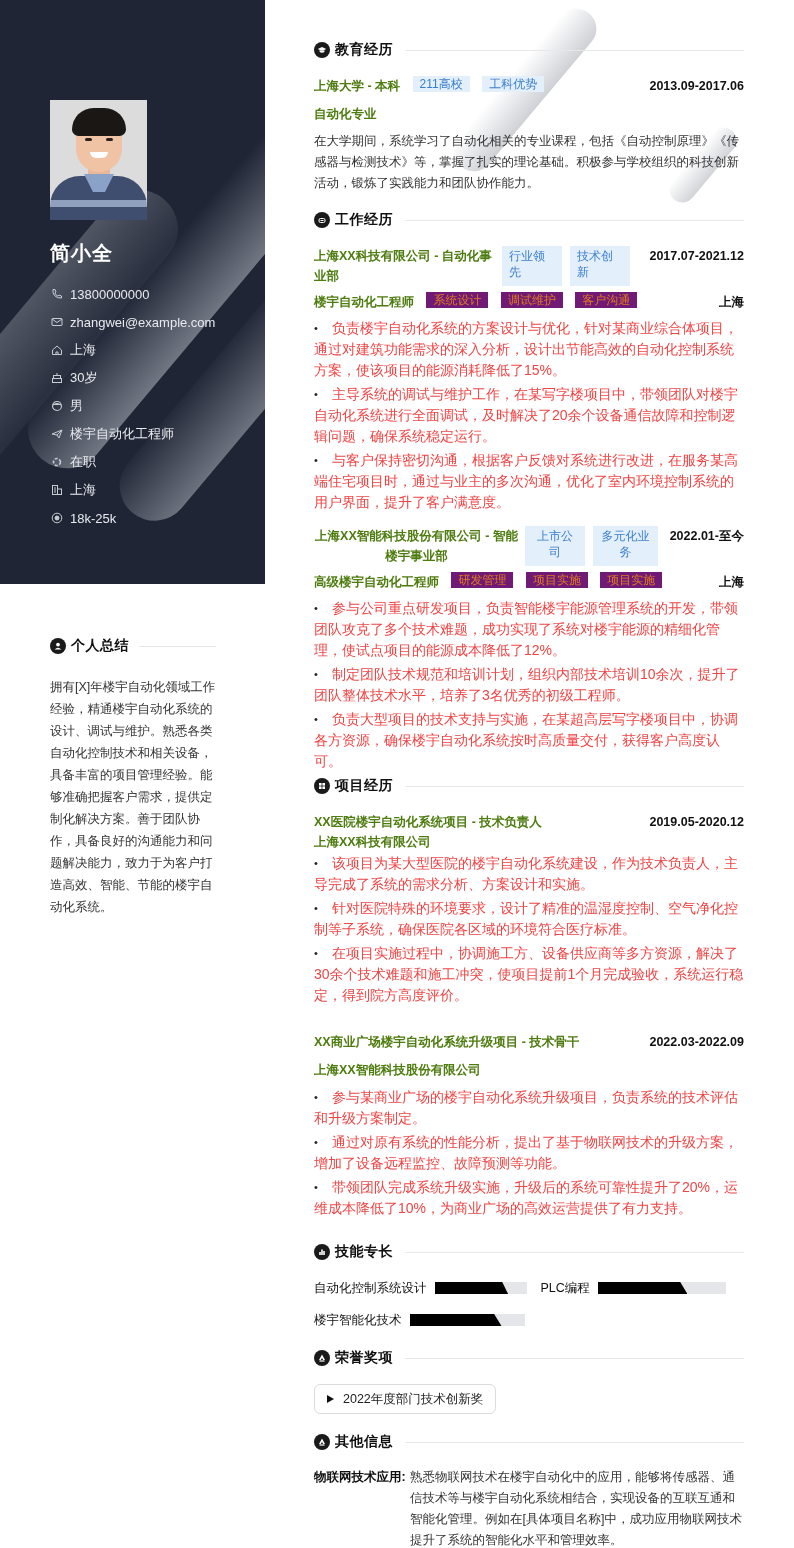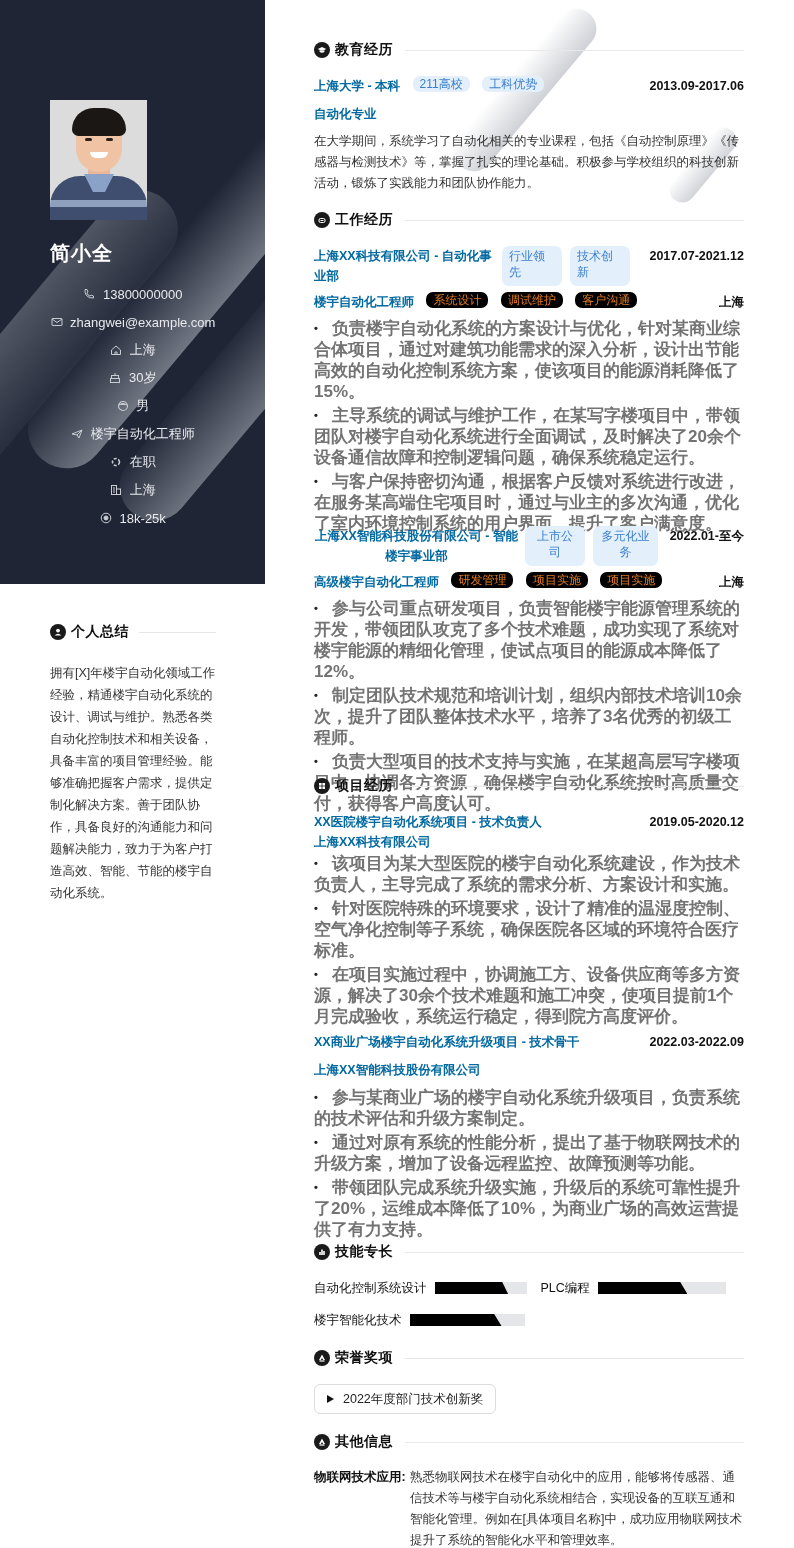--- a/index.html
+++ b/index.html
@@ -21,55 +21,55 @@
   .photo .shirt { position:absolute; left:0; right:0; bottom:0; height: 44px; background: linear-gradient(180deg,#3f4d6e 0%, #3f4d6e 55%, #8fa0bf 55%, #8fa0bf 70%, #3f4d6e 70%); border-radius: 30px 30px 0 0; }
   .photo .collar { position:absolute; left:34px; top:74px; width:30px; height:18px; background:#8aa2c7; clip-path: polygon(0 0,100% 0,70% 100%,30% 100%); }
   .photo .neck { position:absolute; left:38px; top:64px; width:22px; height:16px; background:#e8b899; }
   .photo .face { position:absolute; left:26px; top:18px; width:46px; height:54px; background:#efc3a4; border-radius: 22px 22px 24px 24px; }
   .photo .hair { position:absolute; left:22px; top:8px; width:54px; height:28px; background:#1b1714; border-radius: 26px 26px 8px 8px; }
   .photo .smile { position:absolute; left:40px; top:52px; width:18px; height:6px; background:#fff; border-radius: 0 0 9px 9px; }
   .photo .eye { position:absolute; top:38px; width:7px; height:3px; background:#2a201b; border-radius:2px; }
 
   .name { position: absolute; left: 50px; top: 240px; font-size: 20px; font-weight: bold; color: #ffffff; letter-spacing: 1px; }
   .contacts { position: absolute; left: 50px; top: 280px; }
-  .contact { display: flex; align-items: center; height: 28px; color: #e8eaee; font-size: 13px; justify-content: center; }
+  .contact { display: flex; align-items: center; height: 28px; color: #e8eaee; font-size: 13px; }
   .contact .ic { width: 13px; height: 13px; margin-right: 7px; display: inline-flex; align-items: center; justify-content: center; color: #c9ccd3; }
   .contact .ic svg { width: 12px; height: 12px; }
 
   
-  .summary { position: absolute; left: 50px; top: 622px; width: 166px; }
+  .summary { position: absolute; left: 50px; top: 636px; width: 166px; }
   .summary .sec-head { display: flex; align-items: center; }
   .summary .sec-line { flex: 1; height: 1px; background: #e6e6e6; margin-left: 10px; }
   .summary-text { margin-top: 20px; font-size: 12.5px; line-height: 22px; color: #333; }
 
   
   .deco { position: absolute; border-radius: 30px; pointer-events: none; }
   .deco.d1 { left: 505px; top: -10px; width: 40px; height: 200px; transform: rotate(40deg);
      background: linear-gradient(90deg, rgba(200,202,208,0.0), rgba(190,193,200,0.75)); }
   .deco.d2 { left: 690px; top: 120px; width: 26px; height: 90px; transform: rotate(40deg);
      background: linear-gradient(90deg, rgba(200,202,208,0.0), rgba(190,193,200,0.7)); }
 
   .main { position: absolute; left: 314px; top: 0; width: 430px; }
   .sec-head { display: flex; align-items: center; height: 20px; }
   .sec-icon { width: 16px; height: 16px; border-radius: 50%; background: #1a1a1a; display: inline-flex; align-items: center; justify-content: center; margin-right: 5px; flex-shrink: 0; }
   .sec-icon svg { width: 10px; height: 10px; }
   .sec-title { font-size: 14px; font-weight: bold; color: #111; letter-spacing: 0.5px; }
   .sec-line { flex: 1; height: 1px; background: #e8e8e8; margin-left: 12px; }
 
   .abs { position: absolute; left: 0; width: 430px; }
   .row { display: flex; align-items: flex-start; justify-content: space-between; }
-  .t-bold { font-size: 12.5px; font-weight: bold; color: #0369a1; line-height: 20px; }
+  .t-bold { font-size: 12.5px; font-weight: bold; color: #4d7c0f; line-height: 20px; }
   .date { font-size: 12.5px; font-weight: bold; color: #111; line-height: 20px; white-space: nowrap; }
-  .tag { display: inline-block; font-size: 12px; line-height: 16px; padding: 0 7px; margin-left: 8px; border-radius: 7px; vertical-align: top; }
+  .tag { display: inline-block; font-size: 12px; line-height: 16px; padding: 0 7px; margin-left: 8px; border-radius: 0; vertical-align: top; }
   .tag.blue { background: #e3effb; color: #3a7fcf; }
-  .tag.orange { background: #000000; color: #e07a20; font-family: Liberation Serif, serif; }
+  .tag.orange { background: #701a75; color: #e07a20; font-family: Liberation Serif, serif; }
   .tag.blue.wrap { width: 60px; white-space: normal; line-height: 16px; padding: 0 7px; }
   .para { font-size: 12.5px; line-height: 21px; color: #333; }
   .bullets { list-style: none; }
-  .bullets li { font-size: 17px; line-height: 21px; color: #737373; position: relative; text-indent: 18px; margin-bottom: 3px; font-weight: bold; }
+  .bullets li { font-size: 14px; line-height: 21px; color: #ef4444; position: relative; text-indent: 18px; margin-bottom: 3px; }
   .bullets li::before { content: "•"; position: absolute; left: 0; top: 0; text-indent: 0; font-size: 11px; color: #222; }
 
   .skill-row { display: flex; align-items: center; height: 20px; }
   .skill-label { font-size: 12.5px; color: #111; margin-right: 8px; white-space: nowrap; }
   .skill-bar { position: relative; height: 12px; background: #e5e6ea; }
   .skill-fill { position: absolute; left: 0; top: 0; height: 12px; background: #000; clip-path: polygon(0 0, 92% 0, 100% 100%, 0 100%); }
 
   .award { display: inline-flex; align-items: center; height: 30px; padding: 0 12px; border: 1px solid #dcdcdc; border-radius: 6px; font-size: 12.5px; color: #222; margin-right: 7px; background: #fff; }
   .award .tri { width: 0; height: 0; border-left: 7px solid #111; border-top: 4.5px solid transparent; border-bottom: 4.5px solid transparent; margin-right: 9px; }
 

